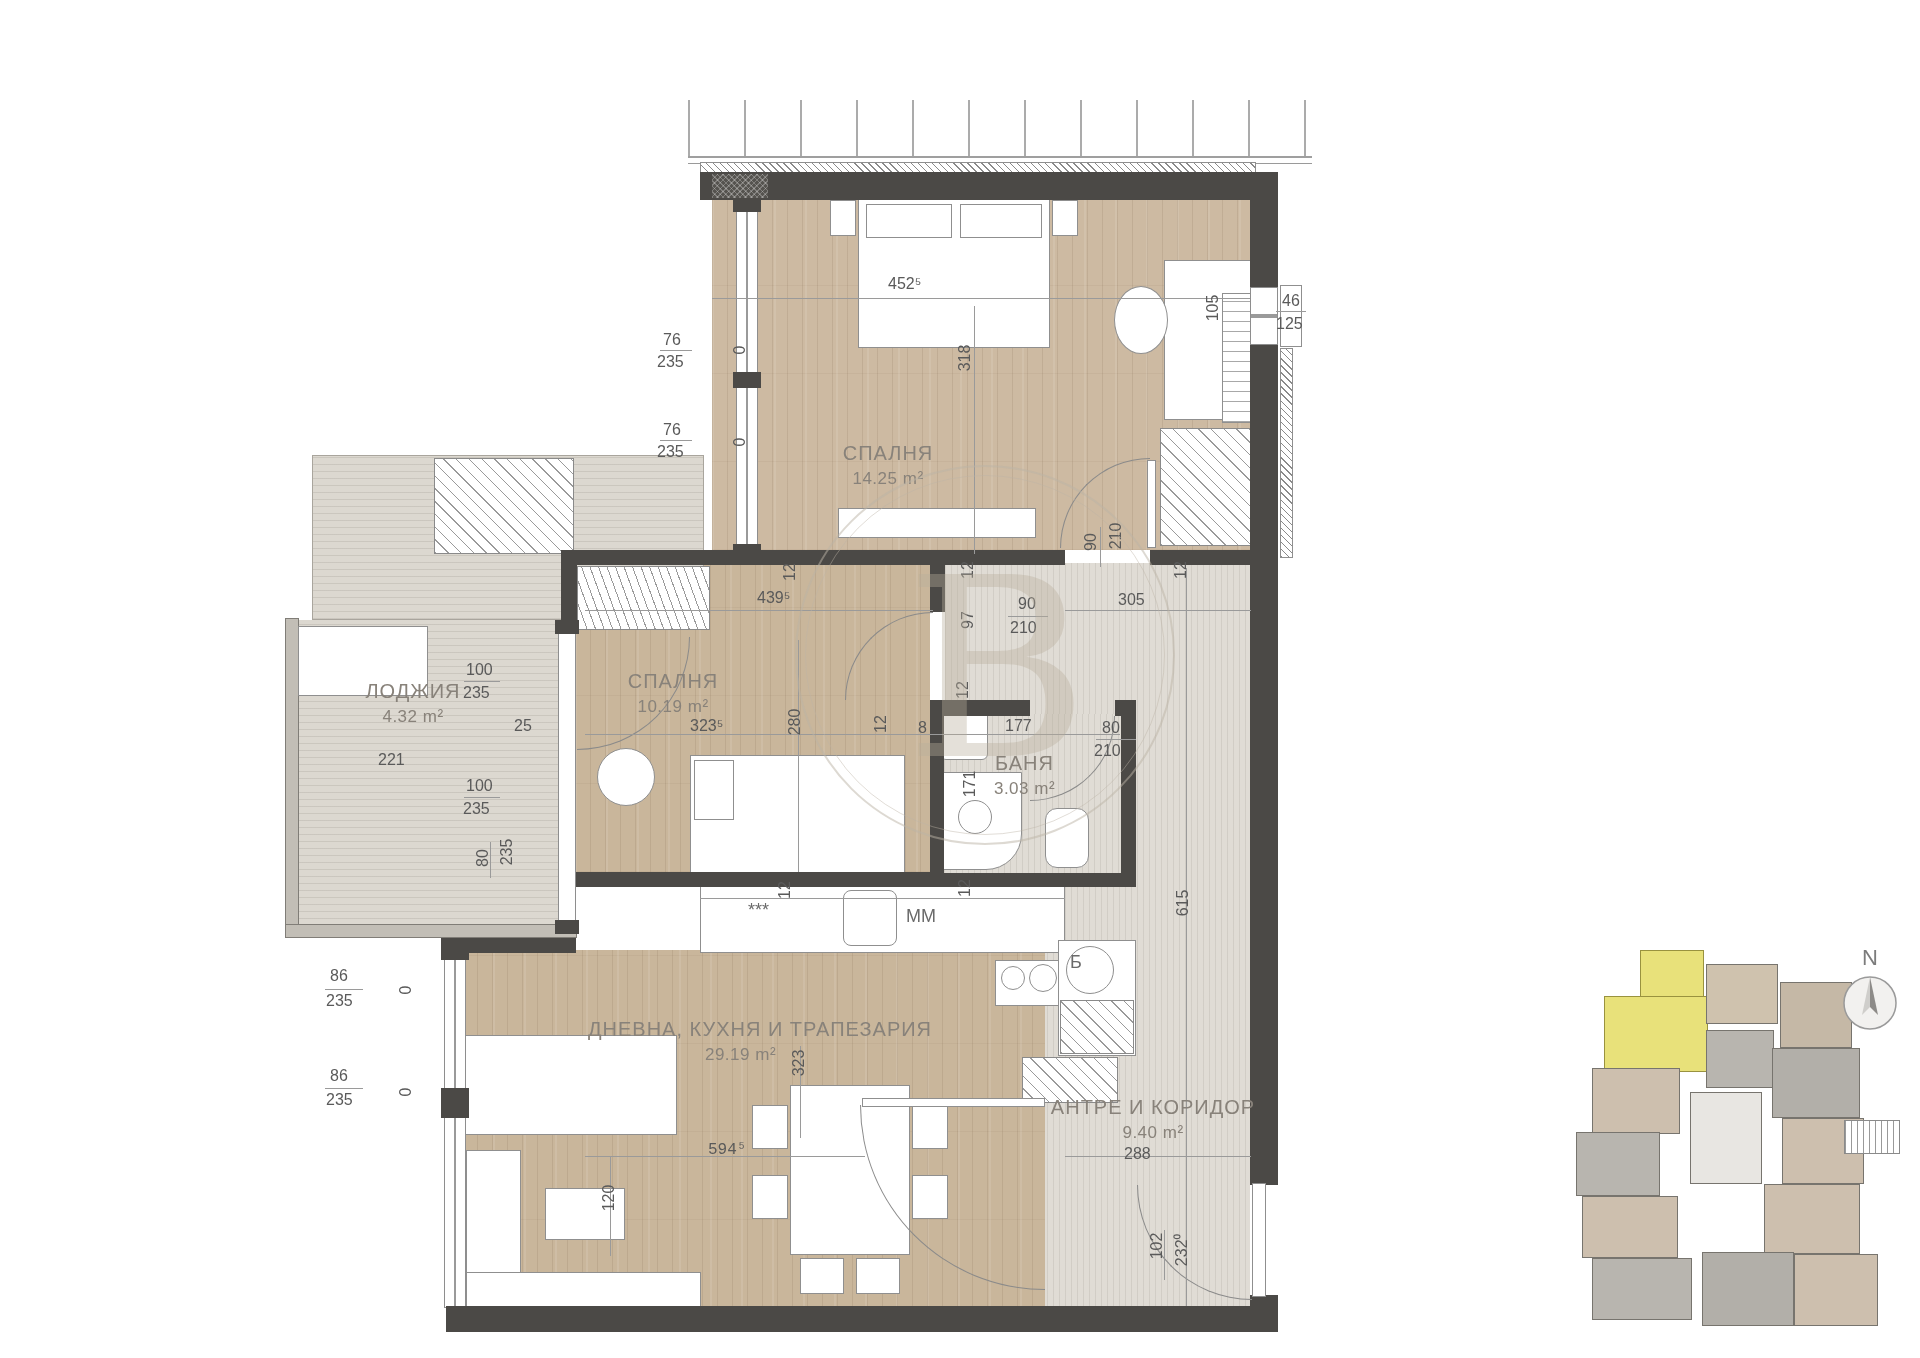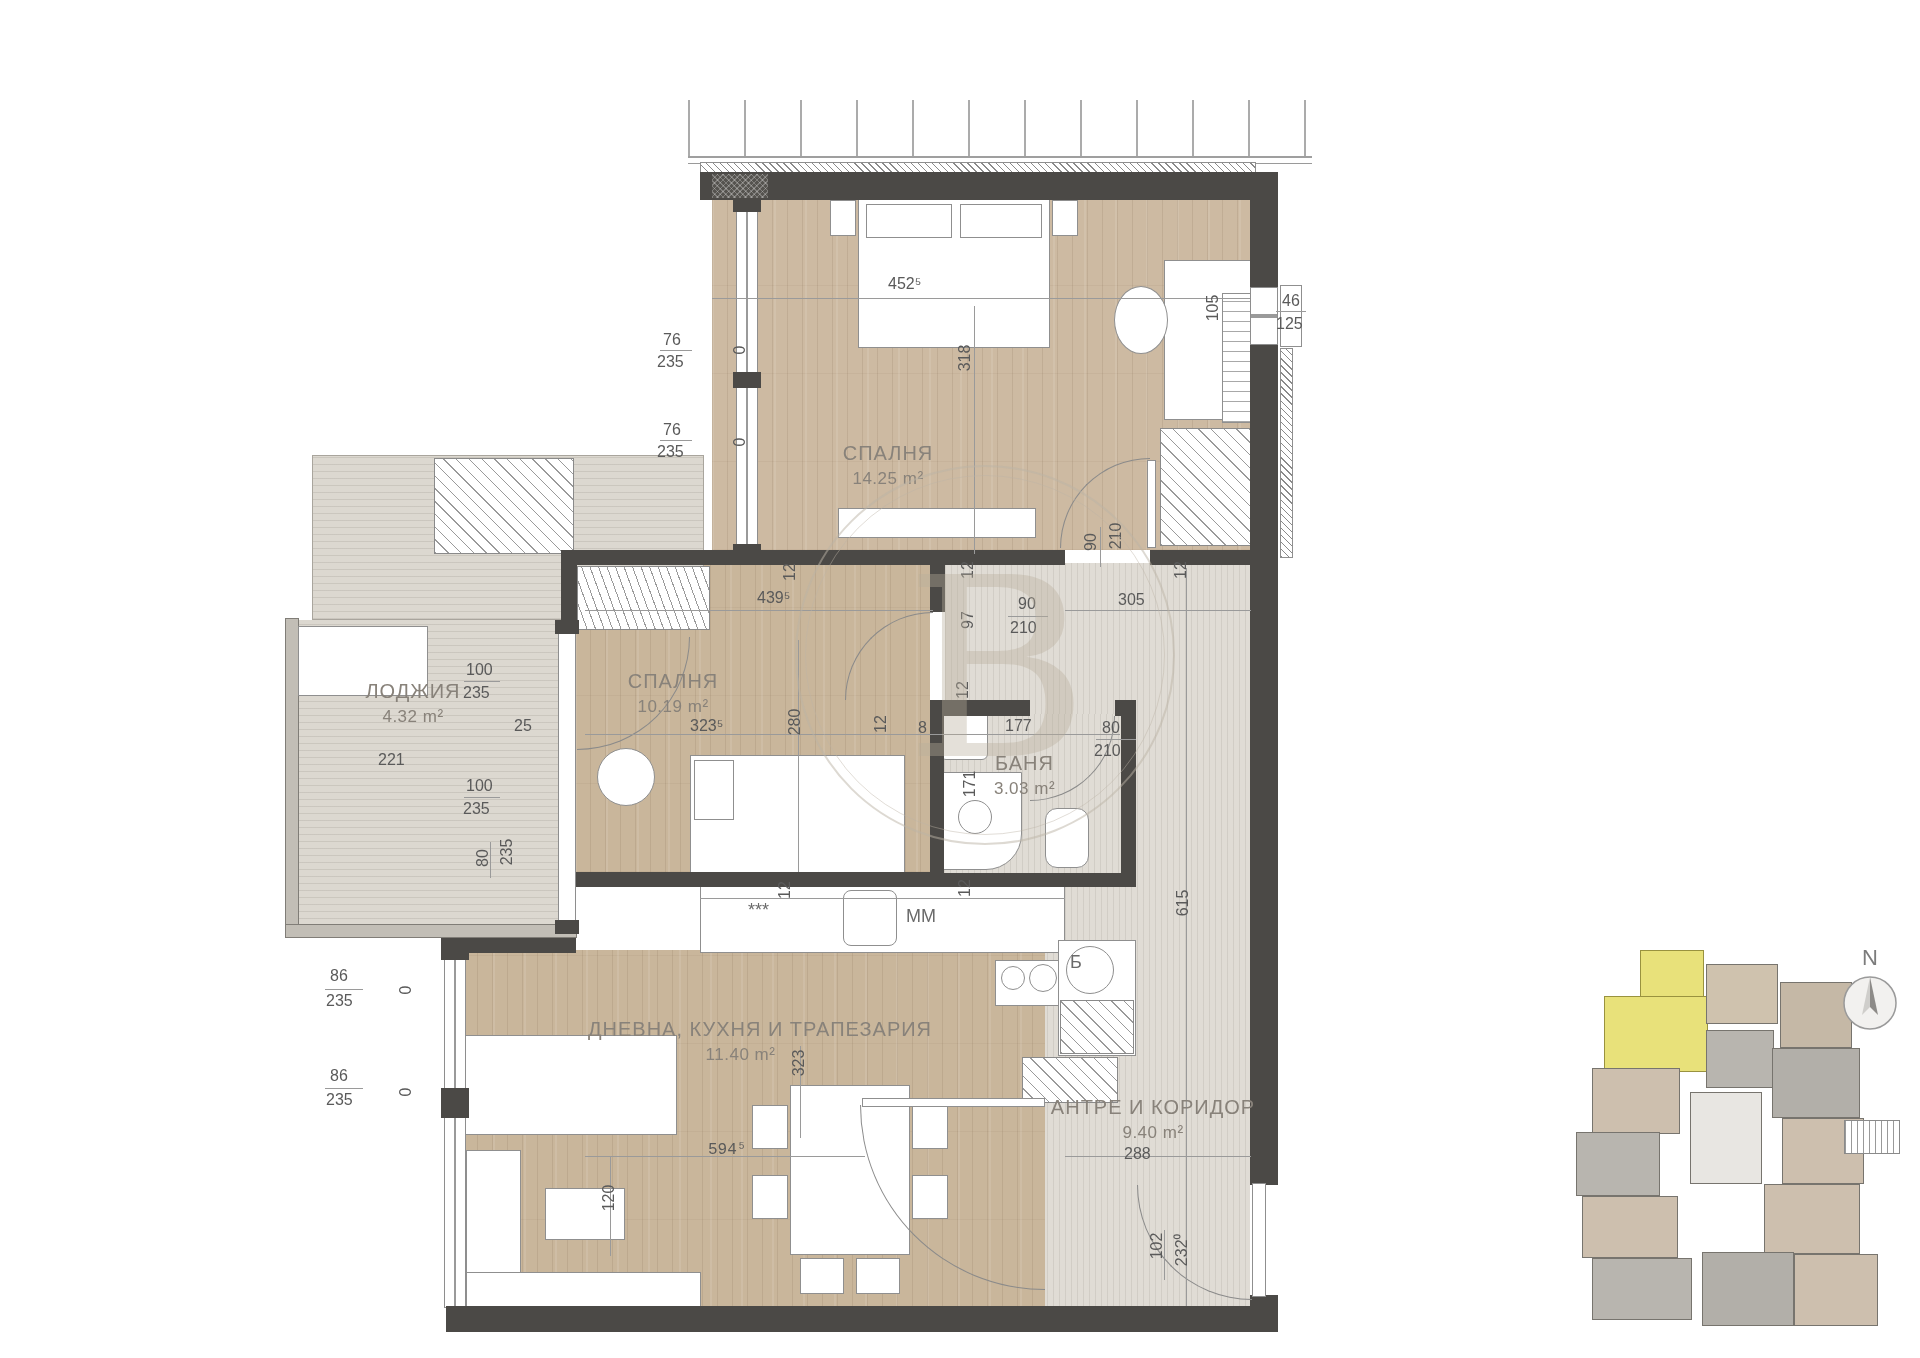--- a/index.html
+++ b/index.html
@@ -271,21 +271,21 @@
   <div class="ab room-label" style="left:338px;top:680px;width:150px;z-index:5;">
     <div class="rl-name">ЛОДЖИЯ</div>
     <div class="rl-area">4.32 m²</div>
   </div>
   <div class="ab room-label" style="left:952px;top:752px;width:145px;z-index:5;">
     <div class="rl-name">БАНЯ</div>
     <div class="rl-area">3.03 m²</div>
   </div>
   <div class="ab room-label" style="left:588px;top:1018px;width:305px;z-index:5;">
     <div class="rl-name">ДНЕВНА, КУХНЯ И ТРАПЕЗАРИЯ</div>
-    <div class="rl-area">11.40 m²</div>
+    <div class="rl-area">29.19 m²</div>
   </div>
   <div class="ab room-label" style="left:1048px;top:1096px;width:210px;z-index:5;">
     <div class="rl-name">АНТРЕ И КОРИДОР</div>
     <div class="rl-area">9.40 m²</div>
   </div>
 
   <div class="ab" style="left:1560px;top:940px;width:360px;height:400px;z-index:1;">
     <div class="ab mm-blk" style="left: 80px; top: 10px; width: 64px; height: 50px; border-color: rgb(153, 146, 63); background-color: rgb(232, 225, 122);"></div>
     <div class="ab mm-blk" style="left: 44px; top: 56px; width: 104px; height: 76px; border-color: rgb(153, 146, 63); background-color: rgb(232, 225, 122);"></div>
     <div class="ab mm-blk" style="left:146px;top:24px;width:72px;height:60px;background:#cfc2ae;"></div>

